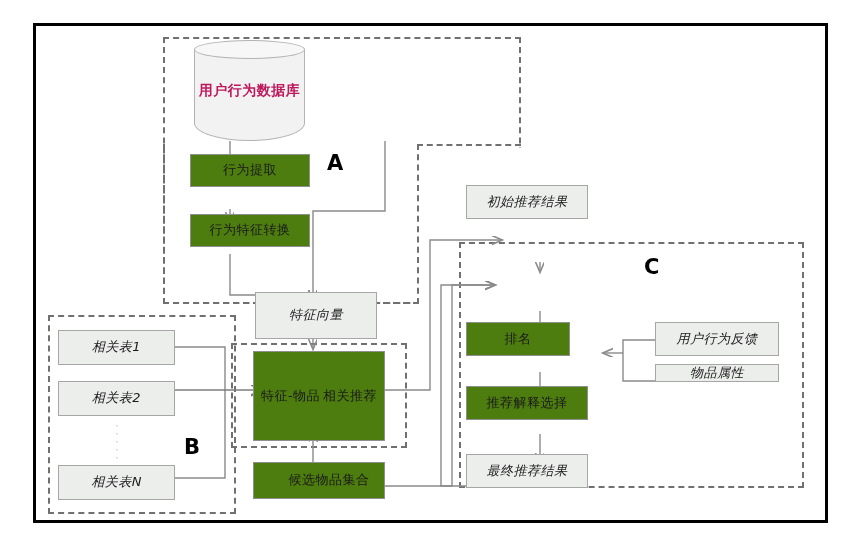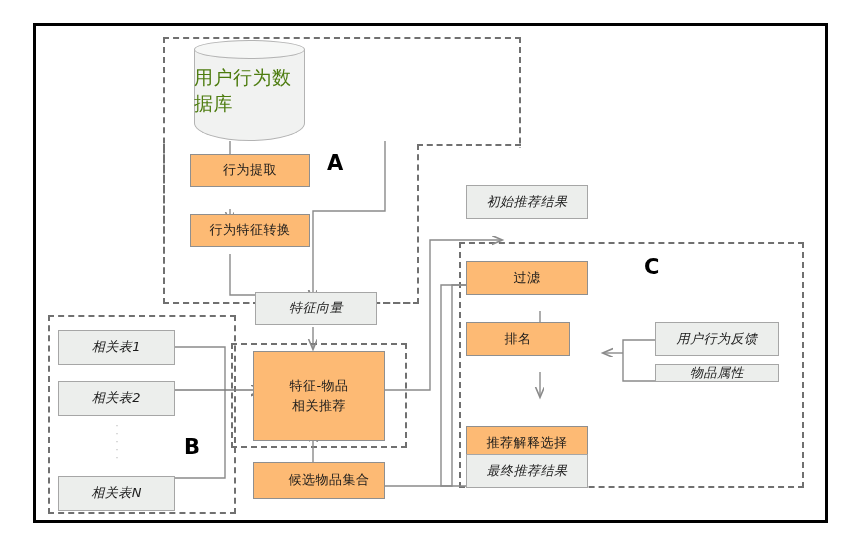--- a/index.html
+++ b/index.html
@@ -34,21 +34,21 @@
     justify-content: center;
     text-align: center;
     font-size: 13px;
     line-height: 1.25;
     color: #1a1a1a;
     border: 1.5px solid #a6a6a6;
     background: #eceeec;
     letter-spacing: 0.5px;
   }
   .node.dark {
-    background: #fdba74;
+    background: #4d7c0f;
     border: 1.5px solid #8f8f8f;
   }
   .node.light {
     background: #eceeec;
     font-style: italic;
   }
   
   .cyl {
     position: absolute;
     box-sizing: border-box;
@@ -78,24 +78,25 @@
   }
   .cyl .cyl-label {
     position: absolute;
     left: 0;
     right: 0;
     top: 0;
     bottom: 0;
     display: flex;
     align-items: center;
     justify-content: center;
-    font-size: 19px;
-    color: #4d7c0f;
+    font-size: 14px;
+    color: #be185d;
     letter-spacing: 0.5px;
     z-index: 3;
+    font-weight: bold;
   }
   
   .dash {
     position: absolute;
     box-sizing: border-box;
     border: 2px dashed #707070;
     background: transparent;
   }
   .dash-label {
     position: absolute;
@@ -202,46 +203,45 @@
       <div class="body"></div>
       <div class="top"></div>
       <div class="cyl-label">用户行为数据库</div>
     </div>
 
 
     <div class="node dark" style="left:154px; top:128px; width:120px; height:33px;">行为提取</div>
 
     <div class="node dark" style="left:154px; top:188px; width:120px; height:33px;">行为特征转换</div>
 
-    <div class="node light" style="left:219px; top:266px; width:122px; height:33px;">特征向量</div>
+    <div class="node light" style="left:219px; top:266px; width:122px; height:47px;">特征向量</div>
 
     <div class="node light" style="left:22px; top:304px; width:117px; height:35px;">相关表1</div>
 
     <div class="node light" style="left:22px; top:355px; width:117px; height:35px;">相关表2</div>
 
     <div class="vdots" style="left:76px; top:396px; width:10px; height:40px;">
       <div style="font-size:11px; color:#c2c2c2; line-height:8px;">·<br>·<br>·<br>·<br>·</div>
     </div>
 
-    <div class="node light" style="left:22px; top:450px; width:117px; height:35px;">相关表N</div>
-
-    <div class="node dark" style="left:217px; top:325px; width:132px; height:90px; flex-direction:column; gap:3px;">
+    <div class="node light" style="left:22px; top:439px; width:117px; height:35px;">相关表N</div>
+
+    <div class="node dark" style="left:217px; top:325px; width:132px; height:90px; flex-direction:row; gap:3px;">
       <span>特征-物品</span>
       <span>相关推荐</span>
     </div>
 
     <div class="node dark" style="left:217px; top:436px; width:132px; height:37px;padding-left:20px;">候选物品集合</div>
 
     <div class="node light" style="left:430px; top:159px; width:122px; height:34px;">初始推荐结果</div>
 
-    <div class="node dark" style="left:430px; top:235px; width:122px; height:34px;">过滤</div>
 
     <div class="node dark" style="left:430px; top:296px; width:104px; height:34px;">排名</div>
 
-    <div class="node dark" style="left:430px; top:360px; width:122px; height:34px;margin-top:40px;">推荐解释选择</div>
+    <div class="node dark" style="left:430px; top:360px; width:122px; height:34px;">推荐解释选择</div>
 
     <div class="node light" style="left:430px; top:428px; width:122px; height:34px;">最终推荐结果</div>
 
     <div class="node light" style="left:619px; top:296px; width:124px; height:34px;">用户行为反馈</div>
 
     <div class="node light" style="left:619px; top:338px; width:124px; height:18px;">物品属性</div>
 
   </div>
 </div>
 

